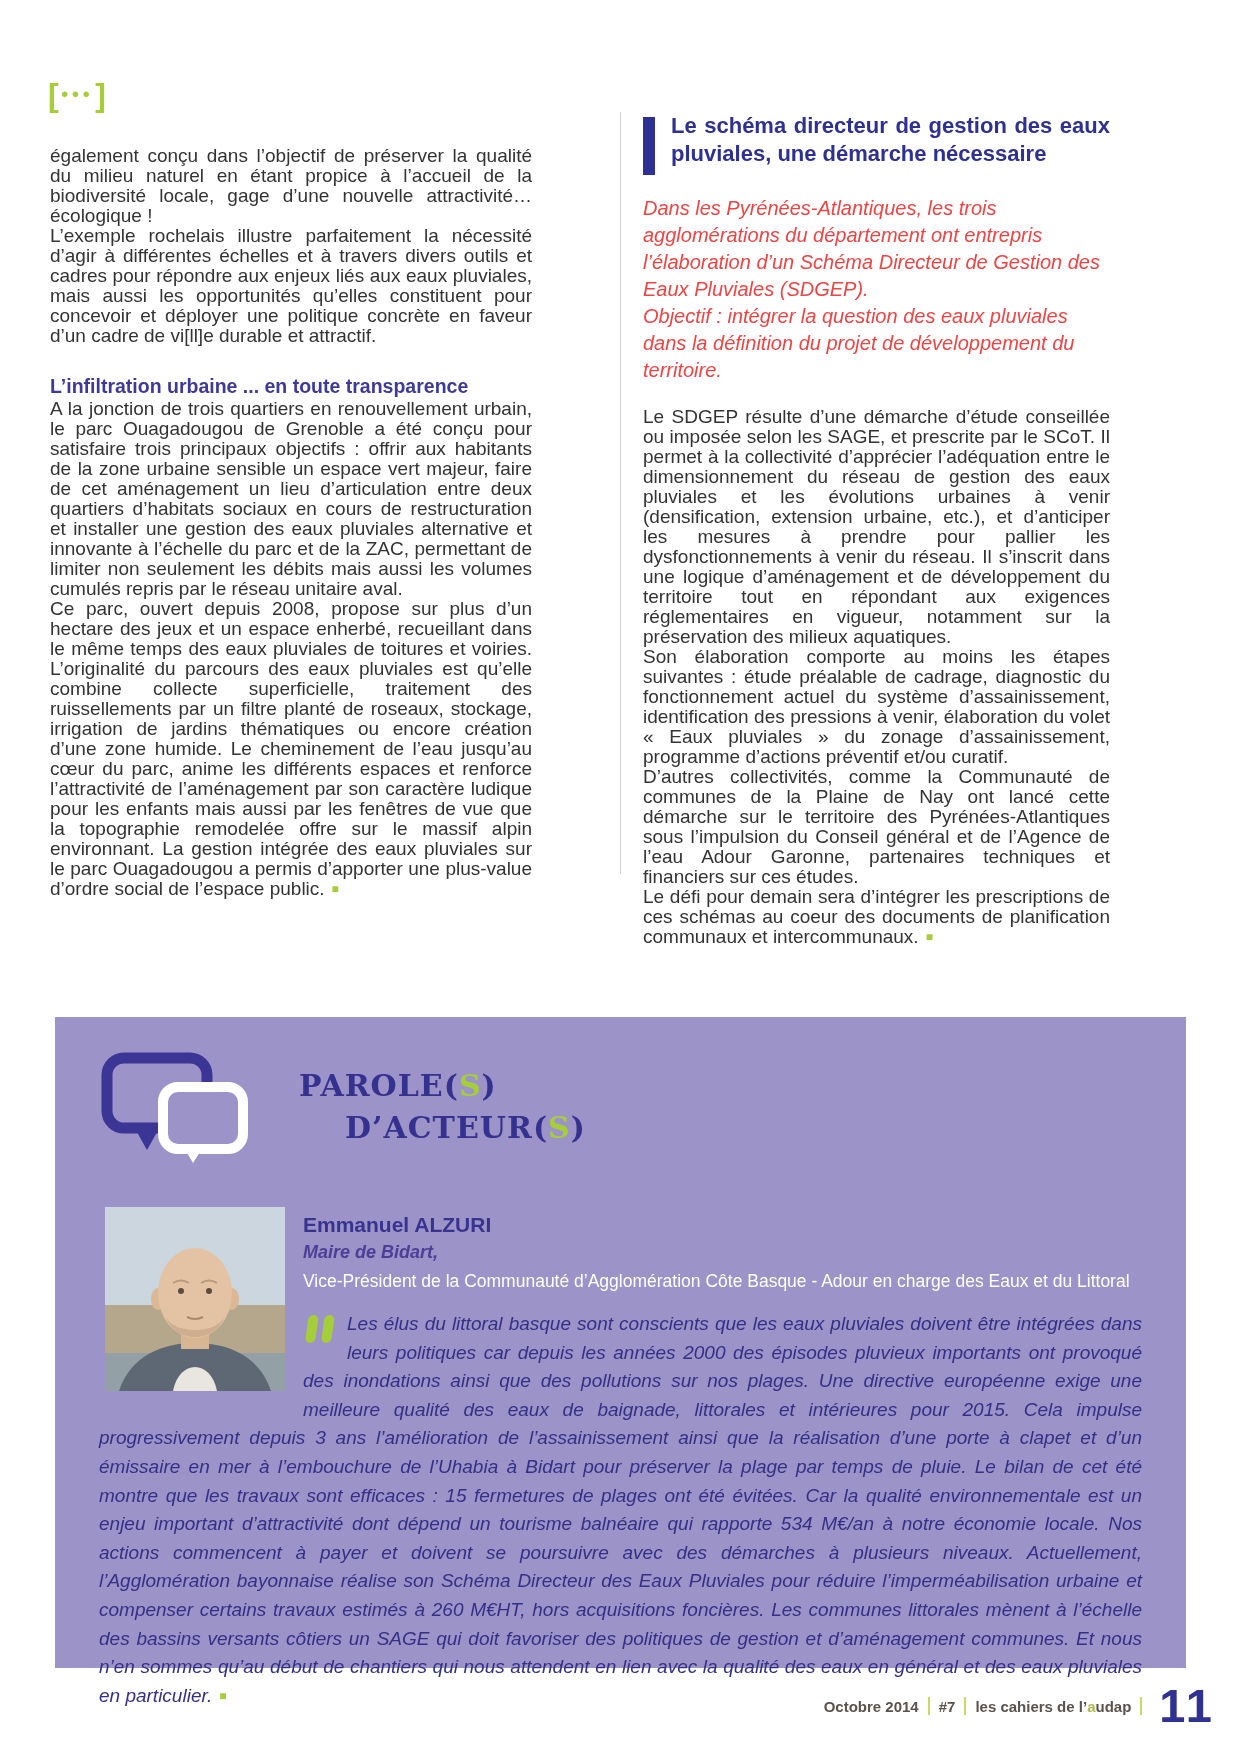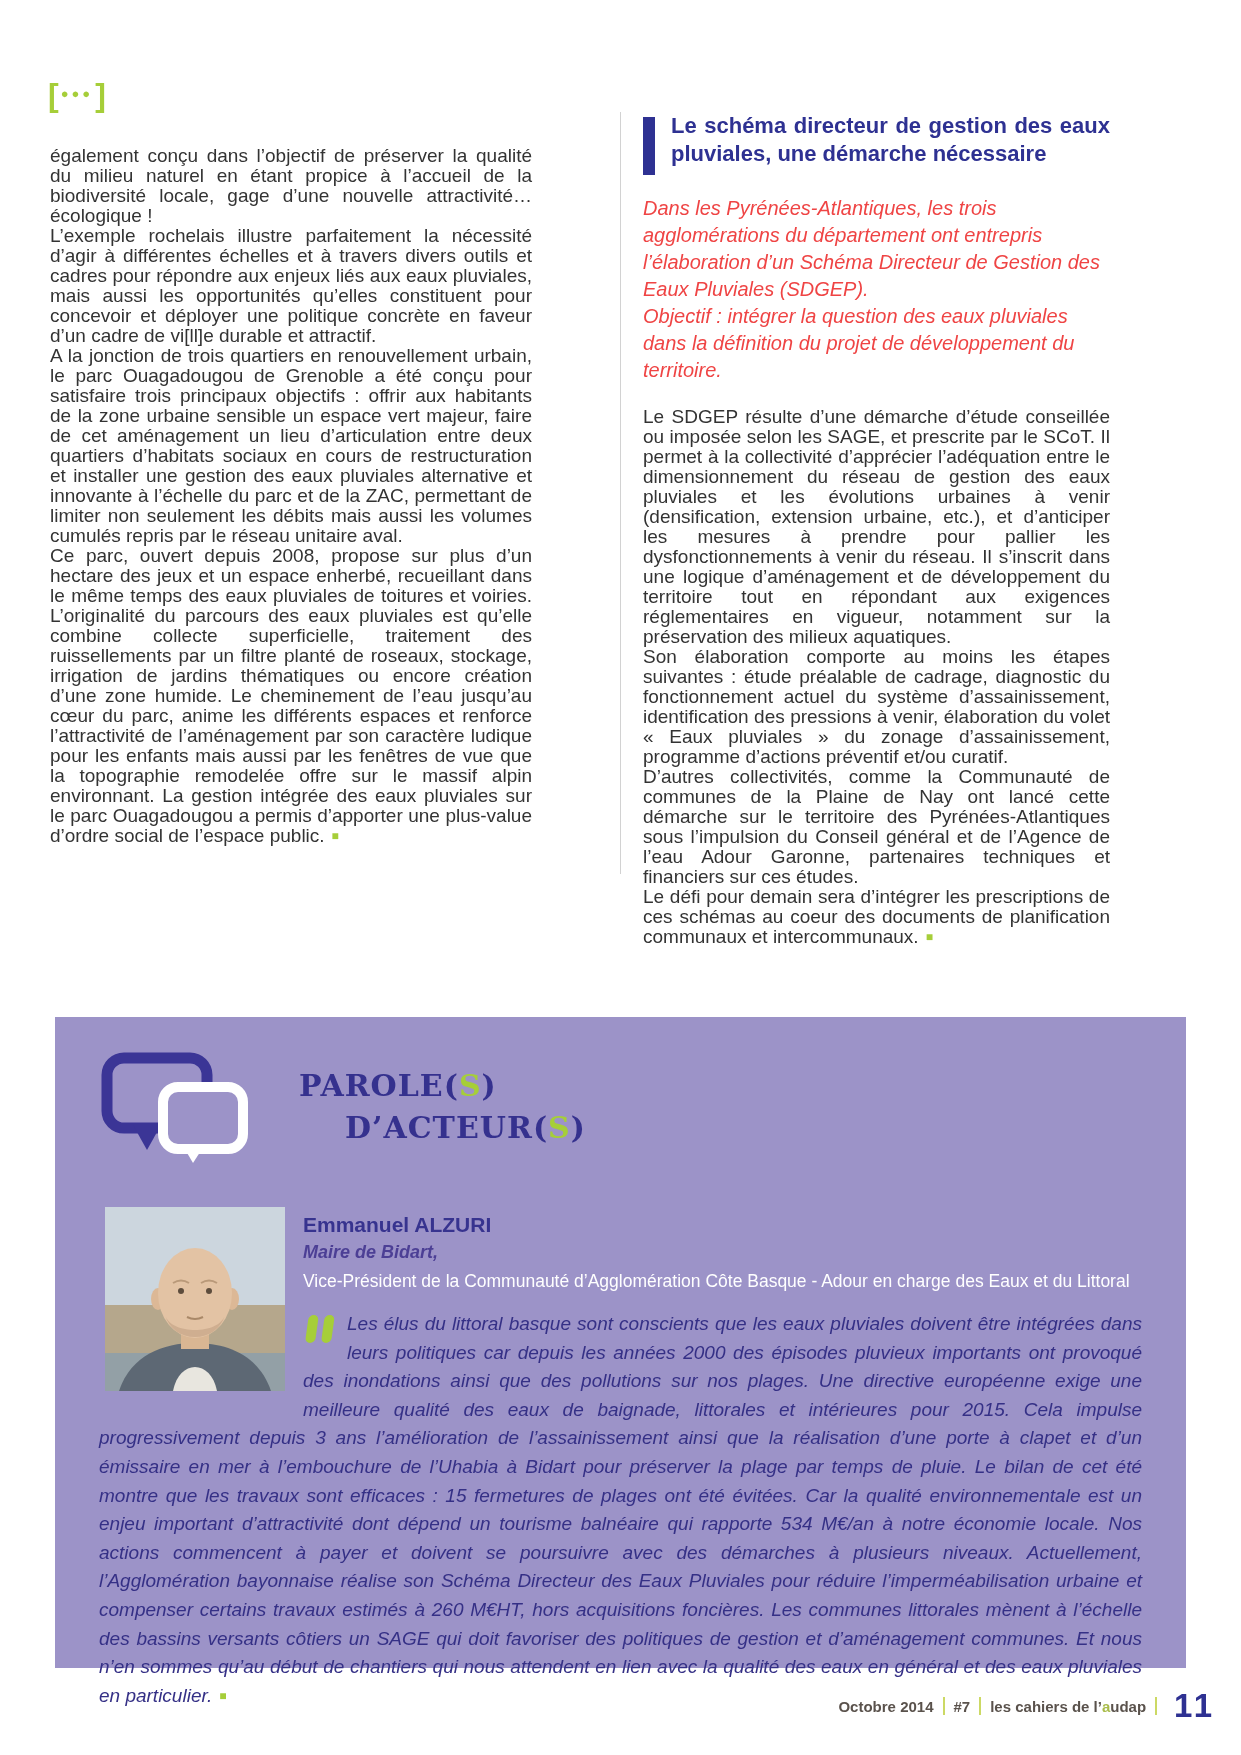--- a/index.html
+++ b/index.html
@@ -46,34 +46,35 @@
   .p-role2{font-size:17.5px;color:#ffffff;margin-top:8px;}
 
   p.quote{margin:18px 0 0 0;font-size:19px;line-height:28.6px;font-style:italic;color:#353086;text-align:justify;}
   .quote-icon{float:left;width:34px;height:30px;margin:4px 10px 4px 0;}
 
   
   .footer{position:absolute;top:1688px;right:26px;display:flex;align-items:center;}
   .f-text{font-size:15px;font-weight:bold;color:#5a524c;}
   .f-accent{color:#a9bc4a;}
   .f-sep{width:2px;height:18px;background:#ccd964;margin:0 9px;}
-  .f-num{font-size:33px;font-weight:bold;color:#2e3192;margin-left:8px;letter-spacing:3px;line-height:36px;}
+  .f-num{font-size:47px;font-weight:bold;color:#2e3192;margin-left:8px;letter-spacing:3px;line-height:36px;}
 </style>
 </head>
 <body>
 
 <div class="page">
 
   <div class="cont-mark"><span>[</span><span class="dots">●●●</span><span>]</span></div>
 
   <div class="columns">
 
     <div class="col-left">
       <p class="body">également conçu dans l’objectif de préserver la qualité du milieu naturel en étant propice à l’accueil de la biodiversité locale, gage d’une nouvelle attractivité… écologique !</p>
       <p class="body">L’exemple rochelais illustre parfaitement la nécessité d’agir à différentes échelles et à travers divers outils et cadres pour répondre aux enjeux liés aux eaux pluviales, mais aussi les opportunités qu’elles constituent pour concevoir et déployer une politique concrète en faveur d’un cadre de vi[ll]e durable et attractif.</p>
+      <h3 class="subheading">L’infiltration urbaine ... en toute transparence</h3>
       <p class="body">A la jonction de trois quartiers en renouvellement urbain, le parc Ouagadougou de Grenoble a été conçu pour satisfaire trois principaux objectifs : offrir aux habitants de la zone urbaine sensible un espace vert majeur, faire de cet aménagement un lieu d’articulation entre deux quartiers d’habitats sociaux en cours de restructuration et installer une gestion des eaux pluviales alternative et innovante à l’échelle du parc et de la ZAC, permettant de limiter non seulement les débits mais aussi les volumes cumulés repris par le réseau unitaire aval.</p>
       <p class="body"><span>Ce parc, ouvert depuis 2008, propose sur plus d’un hectare des jeux et un espace enherbé, recueillant dans le même temps des eaux pluviales de toitures et voiries. L’originalité du parcours des eaux pluviales est qu’elle combine collecte superficielle, traitement des ruissellements par un filtre planté de roseaux, stockage, irrigation de jardins thématiques ou encore création d’une zone humide. Le cheminement de l’eau jusqu’au cœur du parc, anime les différents espaces et renforce l’attractivité de l’aménagement par son caractère ludique pour les enfants mais aussi par les fenêtres de vue que la topographie remodelée offre sur le massif alpin environnant. La gestion intégrée des eaux pluviales sur le parc Ouagadougou a permis d’apporter une plus-value d’ordre social de l’espace public.</span><span class="endsq">■</span></p>
     </div>
 
     <div class="col-divider"></div>
 
     <div class="col-right">
       <div class="title-row">
         <div class="title-accent"></div>
         <h2 class="article-title">Le schéma directeur de gestion des eaux pluviales, une démarche nécessaire</h2>

